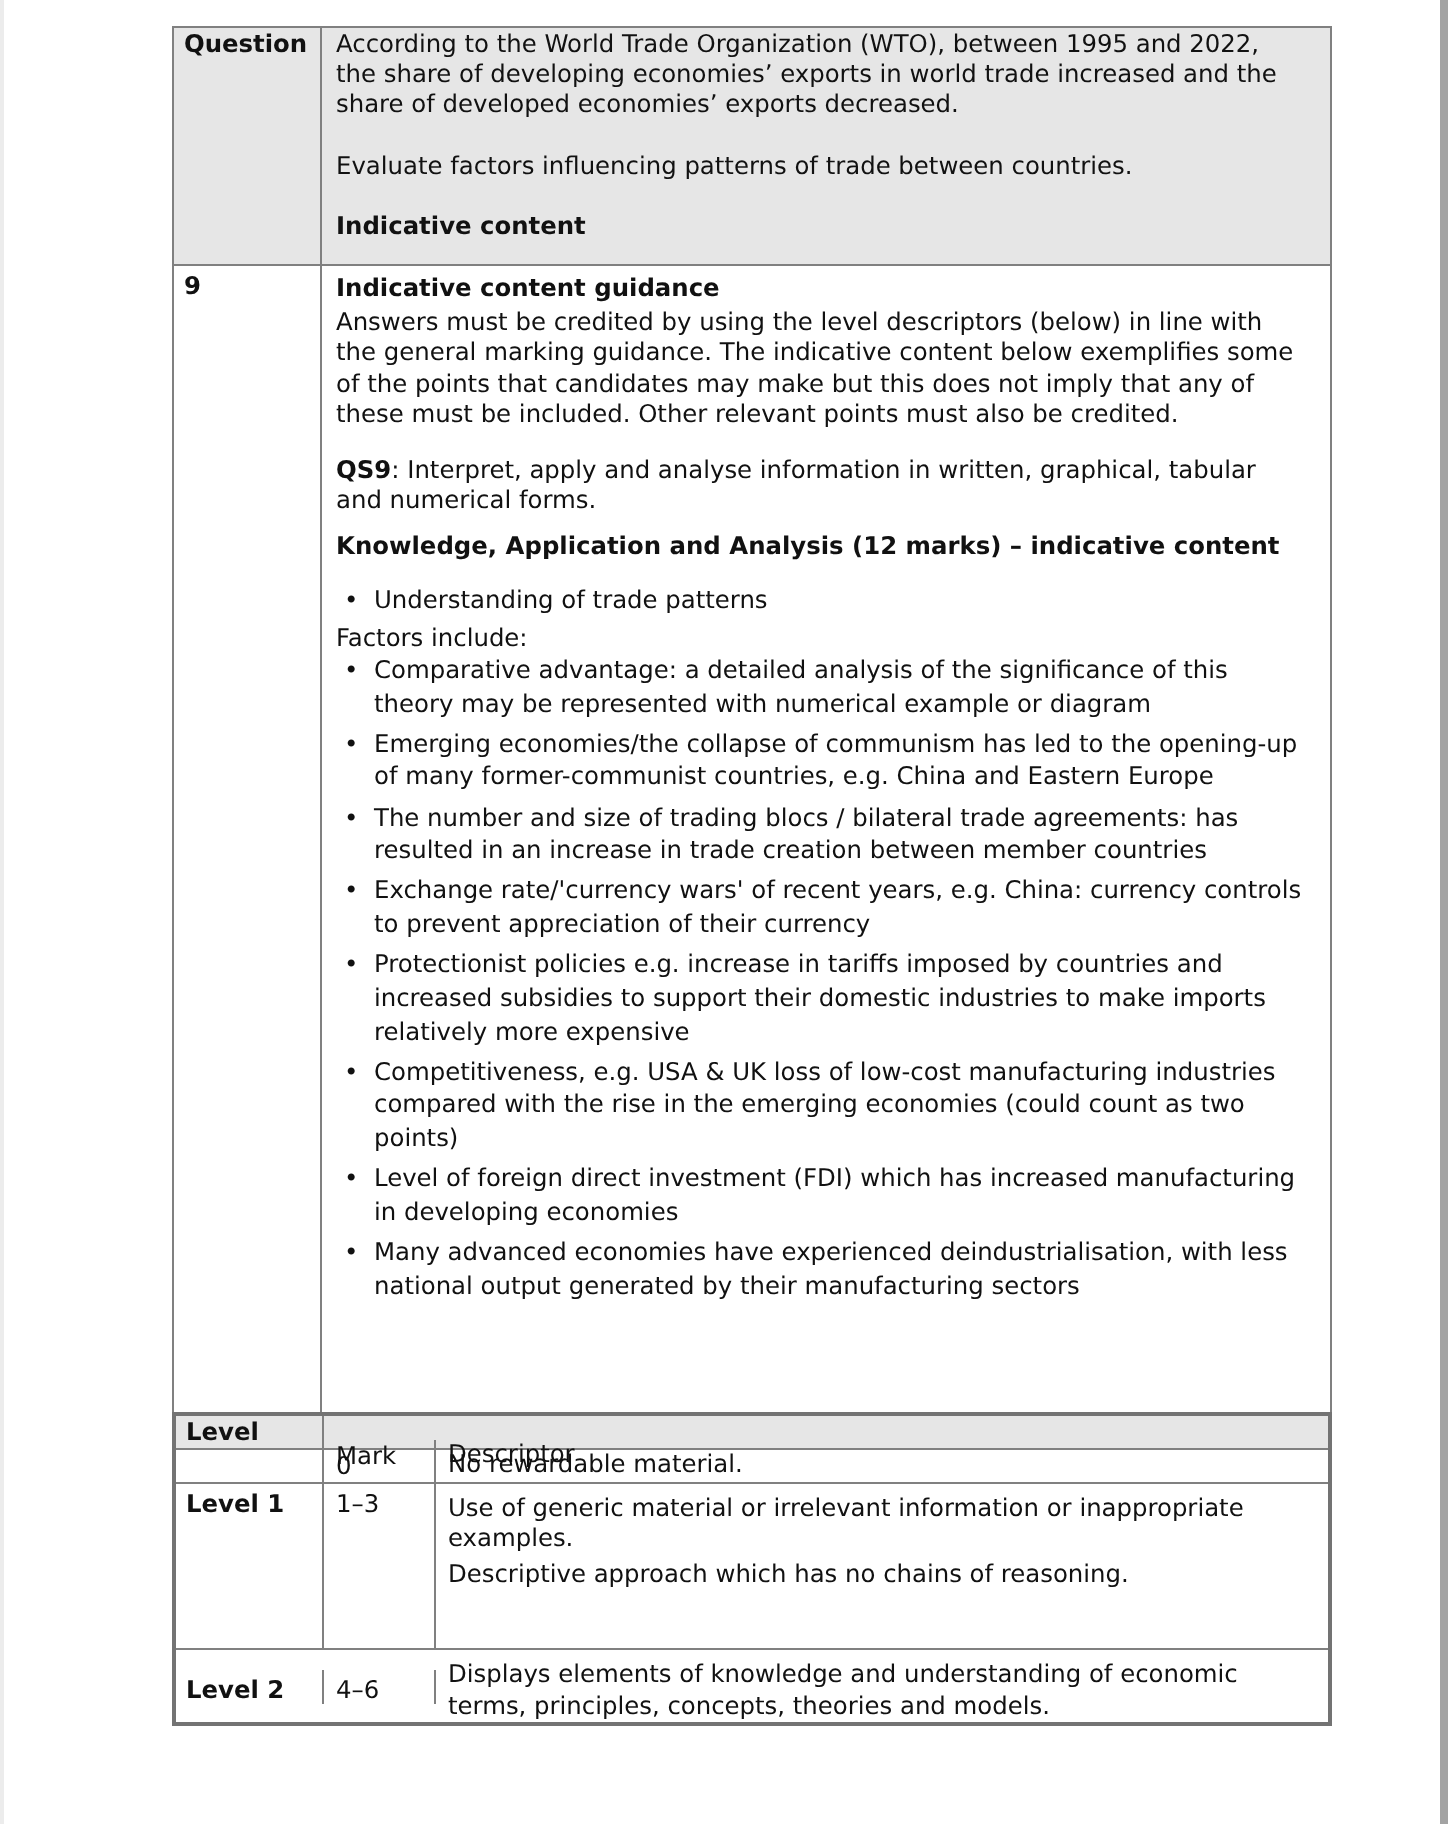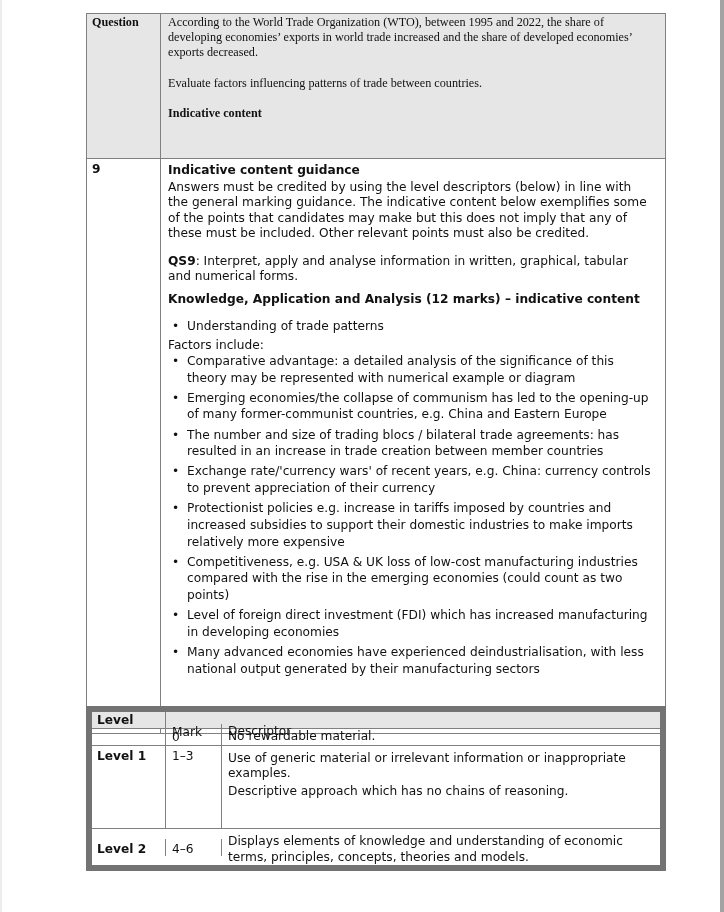--- a/index.html
+++ b/index.html
@@ -12,36 +12,36 @@
   }
   .left-edge { position:absolute; left:0; top:0; width:2px; height:912px; background:#ececec; }
   .right-strip { position:absolute; left:720px; top:0; width:4px; height:912px; background:#a3a3a3; }
 
   .mark-table { position:absolute; left:86px; top:13px; width:580px; border:1px solid #808080; box-sizing:border-box; }
   .row { position:relative; border-bottom:1px solid #808080; box-sizing:border-box; }
   .row:last-child { border-bottom:none; }
   .cell-left { position:absolute; left:0; top:0; bottom:0; width:74px; border-right:1px solid #808080; box-sizing:border-box; padding:1px 5px; font-weight:bold; }
   .cell-right { margin-left:74px; padding:1px 12px 0 7px; line-height:15.2px; }
 
-  .q-row { background:#e6e6e6; height:145px;font-family:Liberation Serif, serif; }
+  .q-row { background:#e6e6e6; height:119px; }
   .q-row p { margin:0; }
   .q-row .gap { height:15px; }
   .b { font-weight:bold; }
 
   .c-row { height:574px; }
   .c-row p { margin:0; }
   .c-row .heading { font-weight:bold; margin-top:3px; margin-bottom:2px; }
   .c-row .para { margin-bottom:13px; }
   .c-row .kaa { font-weight:bold; margin-top:-5px; margin-bottom:10px; }
   ul.blist { margin:0; padding:0; list-style:none; }
   ul.blist li { position:relative; padding-left:19px; margin-bottom:3.4px; line-height:16.7px; }
   ul.blist li::before { content:"•"; position:absolute; left:4px; top:0; }
   .factors { margin:12px 0 3px 2px; }
 
-  .levels { position:absolute; left:86px; top:706px; width:580px; border:6px solid #737373; box-sizing:border-box; }
+  .levels { position:absolute; left:86px; top:706px; width:580px; border:2px solid #737373; box-sizing:border-box; }
   .lrow { display:flex; border-bottom:1px solid #808080; box-sizing:border-box; }
   .lrow:last-child { border-bottom:none; }
   .lrow .lv { width:74px; border-right:1px solid #808080; padding:0 5px; box-sizing:border-box; font-weight:bold; }
   .lrow .mk { width:56px; border-right:1px solid #808080; padding:0 6px; box-sizing:border-box; }
   .lrow .ds { flex:1; padding:0 6px; box-sizing:border-box; line-height:15.4px; }
   .lhead { background:#e6e6e6; height:17px; line-height:16px; }
   .lhead .mk, .lhead .ds { font-weight:normal;margin-top:12px; }
   .lzero { height:17px; line-height:16px; }
   .lone { height:83px; }
   .lone .lv, .lone .mk { padding-top:3px; }

